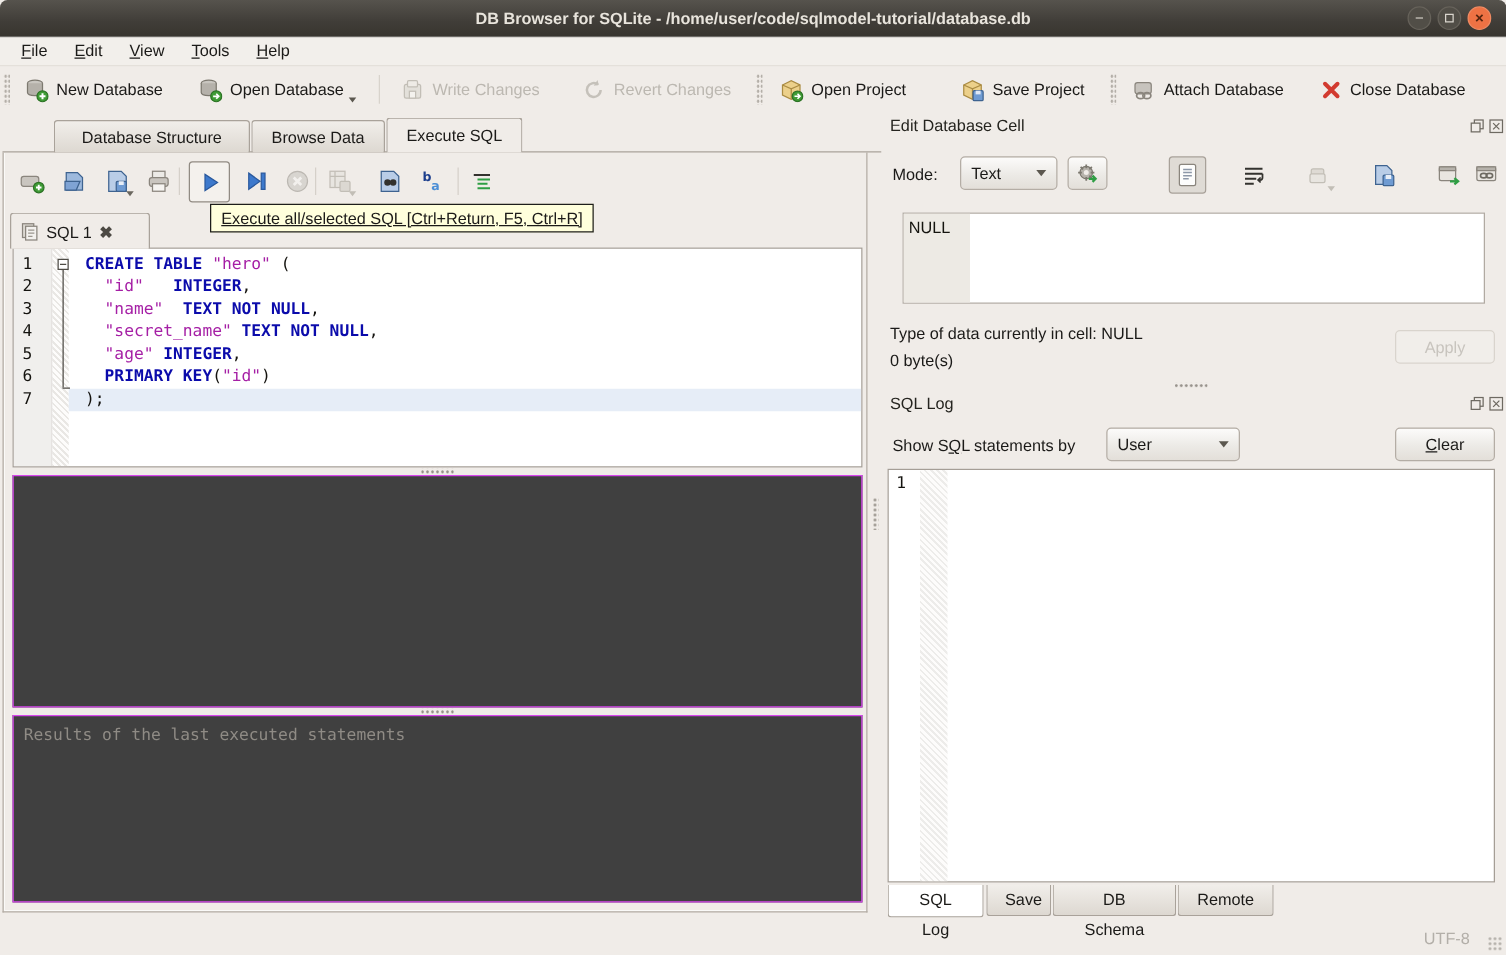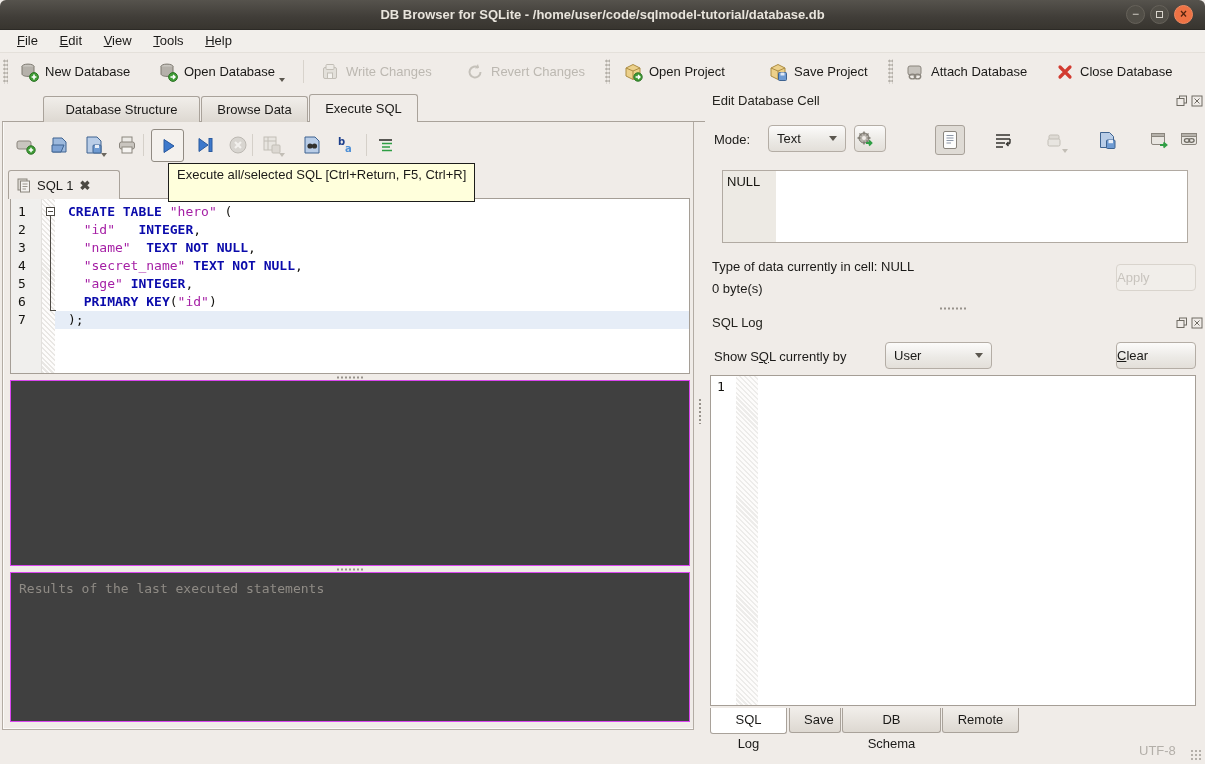--- a/index.html
+++ b/index.html
@@ -45,22 +45,22 @@
     box-shadow:inset 1px -1px 0 #fbfaf8; }
 
   
   .sqltb-btn { top:131px; width:28px; height:28px; display:flex; align-items:center; justify-content:center; }
   .sqltb-sep { top:134px; width:1px; height:22px; background:#d5d0c9; }
   .exec-frame { left:151px; top:129px; width:33px; height:33px; border:1px solid #918b83; border-radius:3px;
     background:#f4f1ed; display:flex; align-items:center; justify-content:center; }
   .icon-caret { position:absolute; width:0; height:0; border-left:3px solid transparent; border-right:3px solid transparent; border-top:4px solid #6b675f; }
 
   
-  .tooltip { left:168px; top:163px; height:39px; background:#ffffdc; border:1px solid #1d1d1b;
-    padding:3px 8px 0 8px; z-index:40; white-space:nowrap; }
+  .tooltip { left:168px; top:163px; height:23px; background:#ffffdc; border:1px solid #1d1d1b;
+    padding:3px 8px 0 8px; z-index:40; white-space:nowrap;text-decoration:underline; }
 
   
   .sqltab { left:8px; top:170px; width:112px; height:29px; background:#f0ece8; border:1px solid #a9a29a;
     border-bottom:none; border-radius:3px 3px 0 0; display:flex; align-items:center; gap:6px; padding:0 8px; z-index:2; }
   .sqltab .x { color:#4c4943; font-weight:bold; font-size:13px; }
 
   
   .editor { left:10px; top:198px; width:680px; height:176px; background:#ffffff; border:1px solid #a59e96; overflow:hidden; }
   .editor::before { content:""; position:absolute; left:0; top:0; width:30px; height:100%; background:#f0efed; border-right:1px solid #e2e0dd; }
   .editor::after { content:""; position:absolute; left:31px; top:0; width:13px; height:100%;
@@ -91,21 +91,21 @@
 
   
   .dock-title { font-size:13px; color:#25241f; }
   .dock-icons { display:flex; gap:3px; }
   .dock-mini { width:12px; height:12px; position:relative; }
 
   .combo { height:27px; background:linear-gradient(#fcfbfa,#eceae6 55%,#e3dfd9); border:1px solid #b4ada5; border-radius:4px;
     display:flex; align-items:center; padding:0 8px; }
   .combo .caret { margin-left:auto; width:0; height:0; border-left:4px solid transparent; border-right:4px solid transparent; border-top:5px solid #5b574f; }
   .pushbtn { height:27px; background:linear-gradient(#fcfbfa,#eceae6 55%,#e3dfd9); border:1px solid #b4ada5; border-radius:4px;
-    display:flex; align-items:center; justify-content:flex-start; }
+    display:flex; align-items:center; justify-content:center; }
   .pushbtn.disabled { background:#f1eeea; border-color:#d9d4cd; color:#c8c4be; }
   .pushbtn .mnq { text-decoration:underline; }
 
   .cell-icon-btn { top:125px; width:30px; height:30px; display:flex; align-items:center; justify-content:center; }
   .cell-icon-btn.pressed { background:#dfdbd5; border:1px solid #a8a199; border-radius:3px; }
 
   .cellbox { left:722px; top:170px; width:466px; height:73px; background:#fff; border:1px solid #b1aaa2; }
   .cellbox .gutter { position:absolute; left:0; top:0; width:53px; height:100%; background:#edeae4; }
   .cellbox .val { position:absolute; left:4px; top:3px; color:#15140f; }
 
@@ -469,21 +469,21 @@
     <svg class="dock-mini" viewBox="0 0 12 12">
       <rect x="3.5" y="1" width="7" height="7" fill="none" stroke="#6e6a62"></rect>
       <rect x="1" y="3.5" width="7" height="7" fill="#f0ece8" stroke="#6e6a62"></rect>
     </svg>
     <svg class="dock-mini" viewBox="0 0 12 12">
       <rect x="1" y="1" width="10" height="10" fill="none" stroke="#6e6a62"></rect>
       <path d="M3.5 3.5l5 5 M8.5 3.5l-5 5" stroke="#6e6a62"></path>
     </svg>
   </div>
 
-  <div class="abs" style="left:714px; top:349px"><span>Show S</span><span style="text-decoration:underline">Q</span><span>L currently by</span></div>
+  <div class="abs" style="left:714px; top:349px"><span>Show S</span><span style="text-decoration:underline">Q</span><span>L statements by</span></div>
   <div class="abs combo" style="left:885px; top:342px; width:107px">
     <span>User</span>
     <span class="caret"></span>
   </div>
   <div class="abs pushbtn" style="left:1116px; top:342px; width:80px">
     <span class="mnq">C</span>
       <span>lear</span>
   </div>
 
   <div class="abs logframe">

